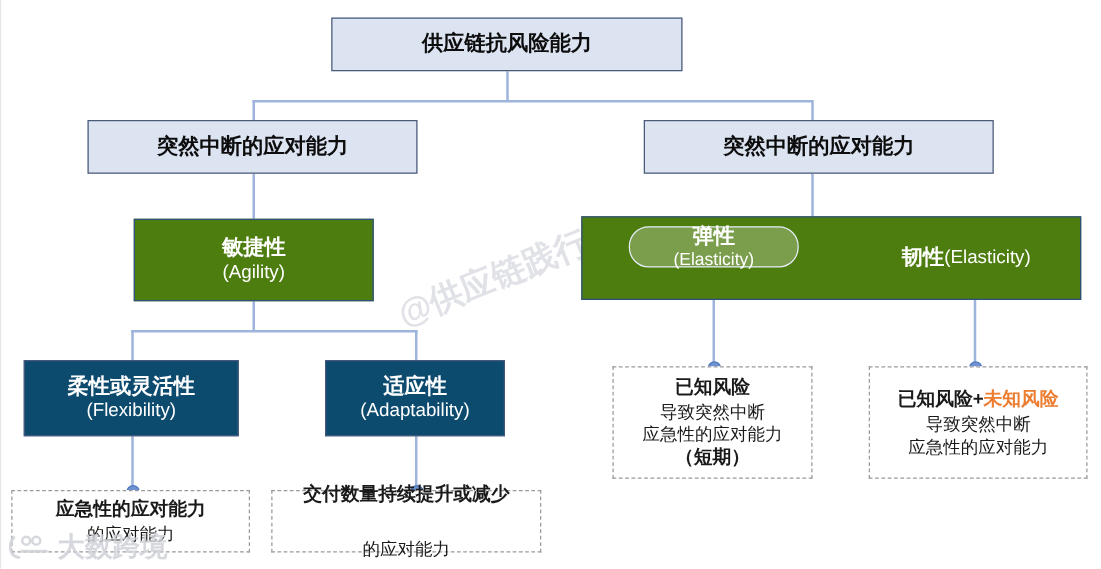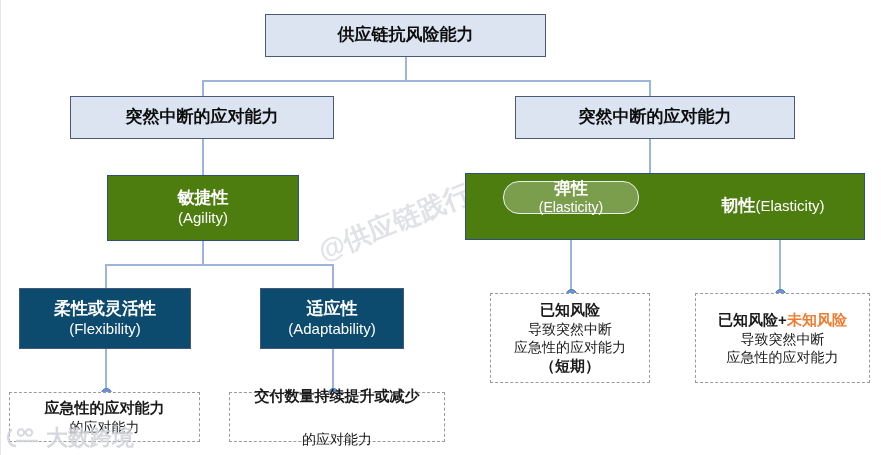--- a/index.html
+++ b/index.html
@@ -192,21 +192,21 @@
   <div class="node medium" style="left:259px;top:288px;width:144px;height:61px;">
     <span class="cn t17">适应性</span>
     <span class="t15">(Adaptability)</span>
   </div>
 
   <div class="dashed" style="left:8px;top:392px;width:191px;height:50px;">
     <span class="b t15">应急性的应对能力</span>
     <span class="t14">的应对能力</span>
   </div>
 
-  <div class="dashed" style="left:228px;top:392px;width:216px;height:50px;gap:25px;">
+  <div class="dashed" style="left:216px;top:392px;width:216px;height:50px;gap:25px;">
     <span class="b t15">交付数量持续提升或减少</span>
     <span class="t14">的应对能力</span>
   </div>
 
   <div class="dashed" style="left:489px;top:293px;width:160px;height:90px;">
     <span class="b t15">已知风险</span>
     <span class="t14">导致突然中断</span>
     <span class="t14">应急性的应对能力</span>
     <span class="b t15">（短期）</span>
   </div>

